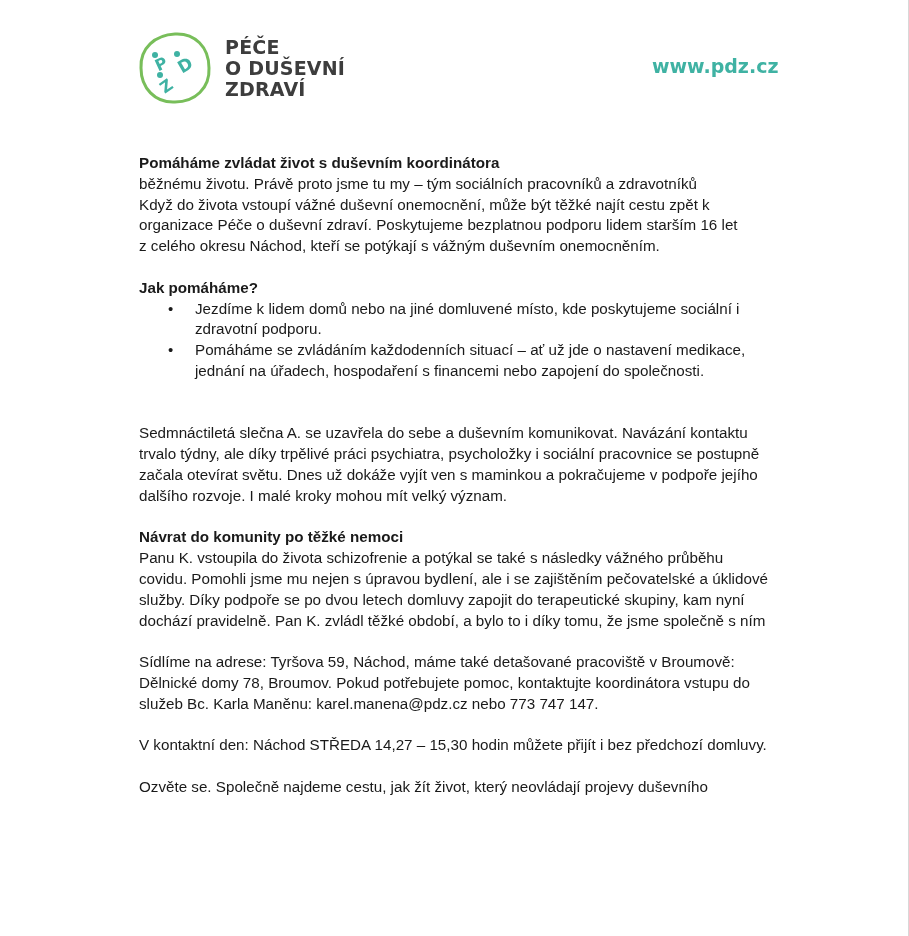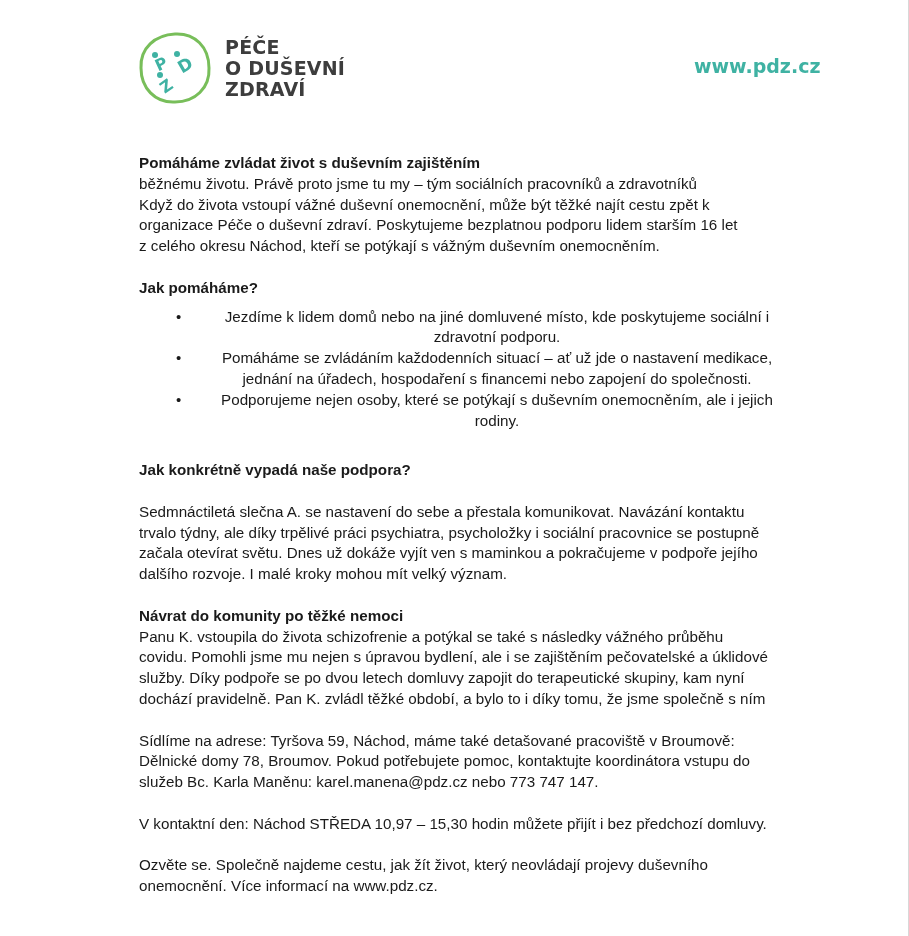--- a/index.html
+++ b/index.html
@@ -17,29 +17,28 @@
     .logo-mark { width: 74px; height: 74px; }
     .logo-text {
       margin-left: 13px; font-family: "DejaVu Sans", sans-serif; font-weight: bold;
       font-size: 19px; line-height: 21px; color: #3d3d3d; letter-spacing: 0.2px;
     }
     .logo-text div { white-space: nowrap; }
     .site-url {
       position: absolute; left: 652px; top: 55px;
       font-family: "DejaVu Sans", sans-serif; font-weight: bold; font-size: 19px;
       color: #3fb2a3;
-      margin-left: 42px;
     }
 
     
     .content { position: absolute; left: 139px; top: 153px; width: 660px; font-size: 15.2px; line-height: 20.8px; }
     .content p { margin: 0; }
     .h { font-weight: bold; }
     .gap { height: 20.8px; }
-    ul.bullets { margin: 8px; padding: 0 0 0 56px; list-style: none; text-align: center; }
+    ul.bullets { margin: 0; padding: 0 0 0 56px; list-style: none; }
     ul.bullets li { position: relative; }
     ul.bullets li::before {
       content: "\2022"; position: absolute; left: -27px; top: 0; font-size: 15px;
     }
   </style>
 </head>
 <body>
 
 <div class="page">
 
@@ -59,55 +58,50 @@
       <div>PÉČE</div>
       <div>O DUŠEVNÍ</div>
       <div>ZDRAVÍ</div>
     </div>
   </div>
   <div class="site-url">www.pdz.cz</div>
 
   <div class="content">
 
     <section>
-      <p class="h">Pomáháme zvládat život s duševním zajištěním</p>
+      <p class="h">Pomáháme zvládat život s duševním koordinátora</p>
       <p>běžnému životu. Právě proto jsme tu my – tým sociálních pracovníků a zdravotníků</p>
       <p>Když do života vstoupí vážné duševní onemocnění, může být těžké najít cestu zpět k</p>
       <p>organizace Péče o duševní zdraví. Poskytujeme bezplatnou podporu lidem starším 16 let</p>
       <p>z celého okresu Náchod, kteří se potýkají s vážným duševním onemocněním.</p>
     </section>
 
     <div class="gap"></div>
 
     <section>
       <p class="h">Jak pomáháme?</p>
       <ul class="bullets">
         <li>
           <div>Jezdíme k lidem domů nebo na jiné domluvené místo, kde poskytujeme sociální i</div>
           <div>zdravotní podporu.</div>
         </li>
         <li>
           <div>Pomáháme se zvládáním každodenních situací – ať už jde o nastavení medikace,</div>
           <div>jednání na úřadech, hospodaření s financemi nebo zapojení do společnosti.</div>
         </li>
-        <li>
-          <div>Podporujeme nejen osoby, které se potýkají s duševním onemocněním, ale i jejich</div>
-          <div>rodiny.</div>
-        </li>
       </ul>
     </section>
 
     <div class="gap"></div>
 
-    <p class="h">Jak konkrétně vypadá naše podpora?</p>
 
     <div class="gap"></div>
 
     <section>
-      <p>Sedmnáctiletá slečna A. se nastavení do sebe a přestala komunikovat. Navázání kontaktu</p>
+      <p>Sedmnáctiletá slečna A. se uzavřela do sebe a duševním komunikovat. Navázání kontaktu</p>
       <p>trvalo týdny, ale díky trpělivé práci psychiatra, psycholožky i sociální pracovnice se postupně</p>
       <p>začala otevírat světu. Dnes už dokáže vyjít ven s maminkou a pokračujeme v podpoře jejího</p>
       <p>dalšího rozvoje. I malé kroky mohou mít velký význam.</p>
     </section>
 
     <div class="gap"></div>
 
     <section>
       <p class="h">Návrat do komunity po těžké nemoci</p>
       <p>Panu K. vstoupila do života schizofrenie a potýkal se také s následky vážného průběhu</p>
@@ -119,22 +113,21 @@
     <div class="gap"></div>
 
     <section>
       <p>Sídlíme na adrese: Tyršova 59, Náchod, máme také detašované pracoviště v Broumově:</p>
       <p>Dělnické domy 78, Broumov. Pokud potřebujete pomoc, kontaktujte koordinátora vstupu do</p>
       <p>služeb Bc. Karla Maněnu: karel.manena@pdz.cz nebo 773 747 147.</p>
     </section>
 
     <div class="gap"></div>
 
-    <p>V kontaktní den: Náchod STŘEDA 10,97 – 15,30 hodin můžete přijít i bez předchozí domluvy.</p>
+    <p>V kontaktní den: Náchod STŘEDA 14,27 – 15,30 hodin můžete přijít i bez předchozí domluvy.</p>
 
     <div class="gap"></div>
 
     <section>
       <p>Ozvěte se. Společně najdeme cestu, jak žít život, který neovládají projevy duševního</p>
-      <p>onemocnění. Více informací na www.pdz.cz.</p>
     </section>
   </div>
 </div>
 
 </body></html>

